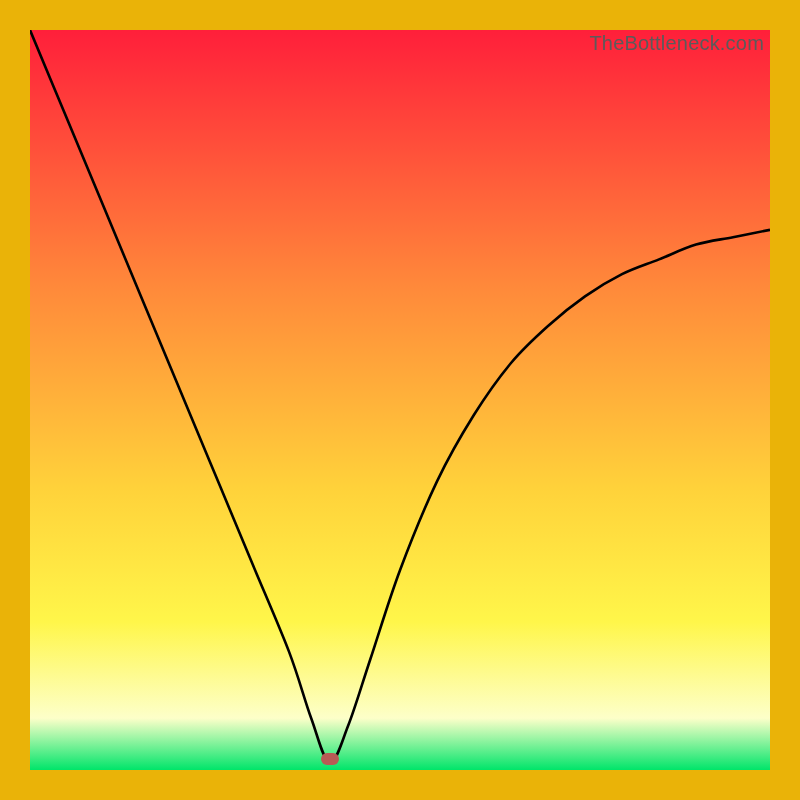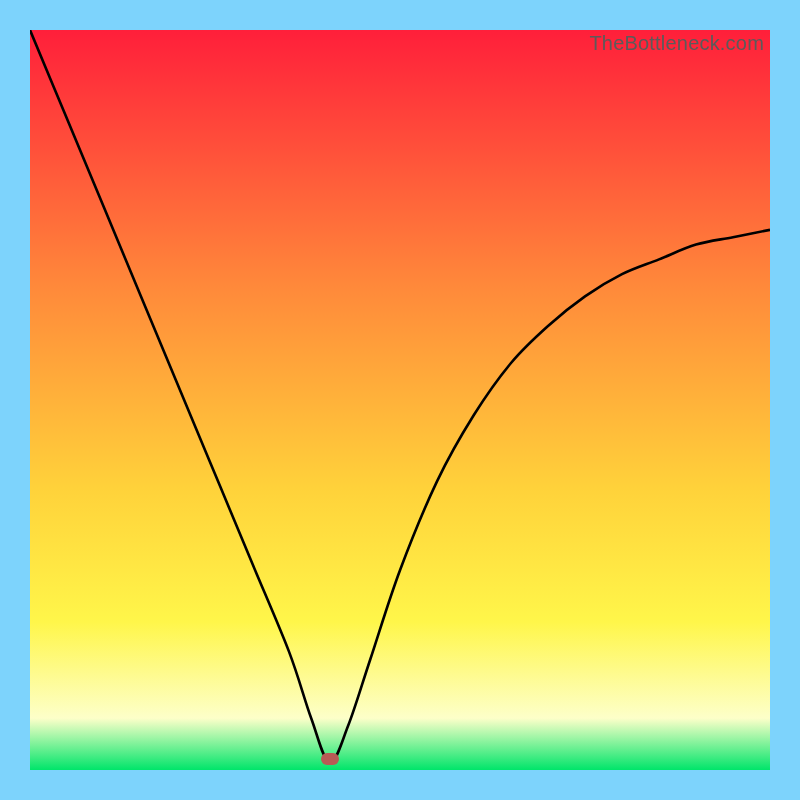--- a/index.html
+++ b/index.html
@@ -1,16 +1,16 @@
 <!DOCTYPE html>
 <html><head>
 <meta charset="utf-8">
 <style>
   html,body{margin:0;padding:0;width:800px;height:800px;overflow:hidden;background:#fff}
-  .frame{position:absolute;left:0;top:0;width:800px;height:800px;background:#7dd3fc}
+  .frame{position:absolute;left:0;top:0;width:800px;height:800px;background:#eab308}
   .plot{position:absolute;left:30px;top:30px;width:740px;height:740px}
   .grad{position:absolute;left:0;top:0;width:100%;height:100%}
   .curve{position:absolute;left:0;top:0;width:740px;height:740px;pointer-events:none}
   .wm{position:absolute;top:2px;right:6px;font:20px Arial,Helvetica,sans-serif;color:#5b5b5b;letter-spacing:.2px}
   .marker{position:absolute;width:18px;height:12px;border-radius:6px;background:#b85a55;transform:translate(-50%,-50%)}
 </style>
 </head>
 <body>
 
 <div class="frame">

